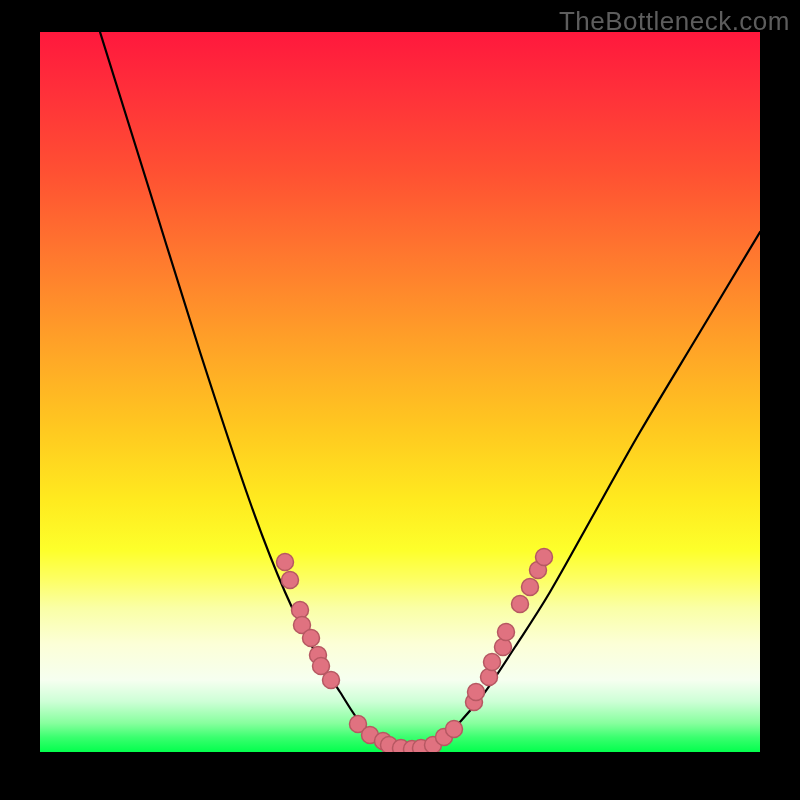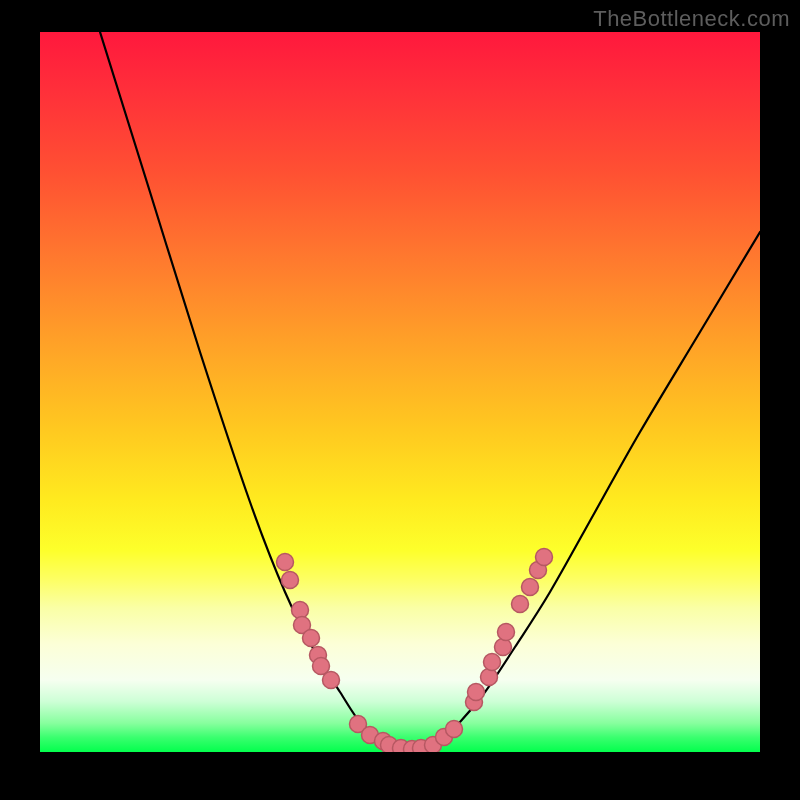--- a/index.html
+++ b/index.html
@@ -15,21 +15,21 @@
     position: relative;
     width: 800px;
     height: 800px;
     background: #000;
   }
   .watermark {
     position: absolute;
     top: 6px;
     right: 10px;
     color: #5d5d5d;
-    font-size: 22px;
+    font-size: 26px;
     font-weight: 500;
     letter-spacing: 0.5px;
   }
   .plot {
     position: absolute;
     left: 40px;
     top: 32px;
     width: 720px;
     height: 720px;
     background: linear-gradient(

